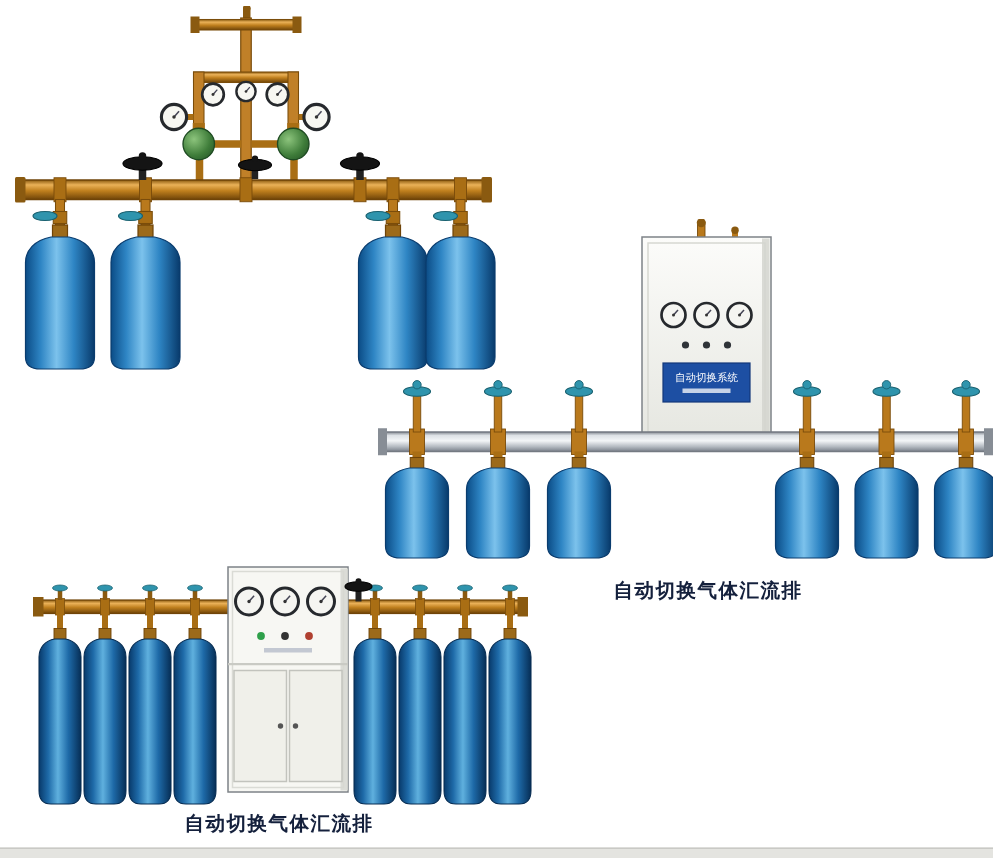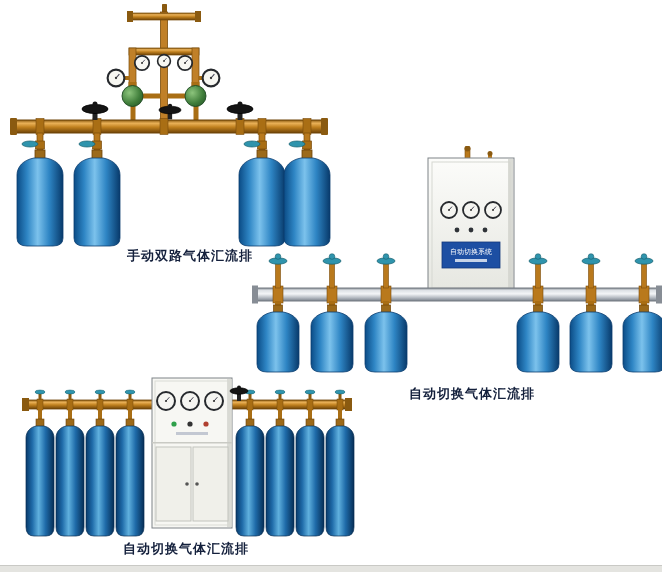--- a/index.html
+++ b/index.html
@@ -341,20 +341,19 @@
       </g>
     </g>
 
     <g transform="translate(227,17)">
       <rect x="-2" y="2" width="4" height="8" fill="#222222"></rect>
       <ellipse cx="0" cy="0" rx="9" ry="3.2" fill="#141414" stroke="#000000" stroke-width="0.7"></ellipse>
       <circle cy="-3.5" r="2" fill="#141414"></circle>
     </g>
   </svg>
 
-  <div class="caption" style="left:60px;top:247px;width:260px;">手动双路气体汇流排</div>
 
   <div class="caption" style="left:342px;top:385px;width:260px;">自动切换气体汇流排</div>
 
   <div class="caption" style="left:56px;top:540px;width:260px;">自动切换气体汇流排</div>
 
   <div class="bottom-strip"></div>
 </div>
 
 </body></html>

